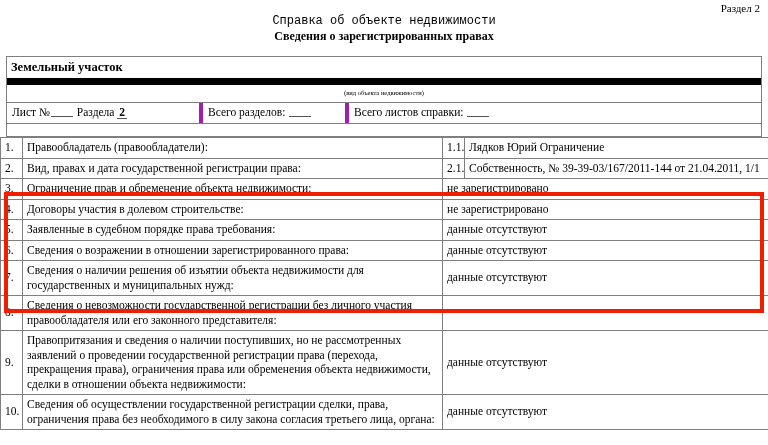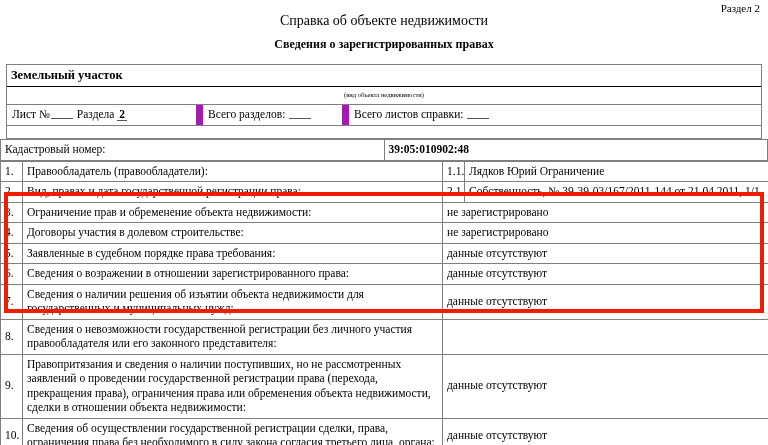--- a/index.html
+++ b/index.html
@@ -33,41 +33,42 @@
     font-size: 11px;
     line-height: 13px;
     white-space: nowrap;
   }
 
   .doc-titles {
     padding-top: 14px;
     text-align: center;
   }
   .doc-title-1 {
-    font-size: 14px;
+    font-size: 12px;
     line-height: 14px;
     font-weight: normal;
+    font-family: Liberation Mono, monospace;
   }
   .doc-title-2 {
     font-size: 12px;
     line-height: 15px;
     font-weight: bold;
-    margin-top: 9px;
+    margin-top: 1px;
   }
 
   
   .frame {
     margin: 12px 6px 0 6px;
     border: 1px solid #7f7f7f;
     border-bottom: none;
     box-sizing: border-box;
   }
 
   .obj-type {
-    border-bottom: 1px solid #000000;
+    border-bottom: 7px solid #000000;
     font-weight: bold;
     font-size: 12.5px;
     line-height: 16px;
     padding: 2px 4px 3px 4px;
   }
 
   .obj-type-caption {
     border-bottom: 1px solid #7f7f7f;
     text-align: center;
     font-size: 6.5px;
@@ -81,21 +82,21 @@
     display: flex;
     border-bottom: 1px solid #7f7f7f;
     font-size: 11.5px;
     line-height: 15px;
   }
   .sheets-cell {
     padding: 2px 5px 3px 5px;
     box-sizing: border-box;
     white-space: nowrap;
     overflow: hidden;
-    border-right: 7px solid #a21caf;
+    border-right: 4px solid #a21caf;
   }
   .sheets-cell:last-child { border-right: none; }
   .sc-1 { width: 196px; }
   .sc-2 { width: 190px; }
   .sc-3 { width: 146px; }
   .sc-4 { flex: 1 1 auto; }
 
   .blank {
     display: inline-block;
     border-bottom: 1px solid #555;
@@ -195,28 +196,20 @@
 
       <div class="sheets-cell sc-3"><span>Всего разделов:</span> <span class="blank"></span></div>
 
       <div class="sheets-cell sc-4"><span>Всего листов справки:</span> <span class="blank"></span></div>
     </div>
 
     <div class="spacer-row"></div>
 
   </div>
 
-  <table class="reg">
-    <tbody>
-      <tr>
-        <td class="cad-label" colspan="2">Кадастровый номер:</td>
-        <td class="cad-value" colspan="2">39:05:010902:48</td>
-      </tr>
-    </tbody>
-  </table>
 
   <table class="reg" id="rows-table">
     <tbody id="rows-body">
         <tr>
           <td class="num">1.</td>
           <td class="label">Правообладатель (правообладатели):</td>
           <td class="subnum">1.1.</td>
           <td class="value">Лядков Юрий Ограничение</td>
         </tr>
         <tr>

